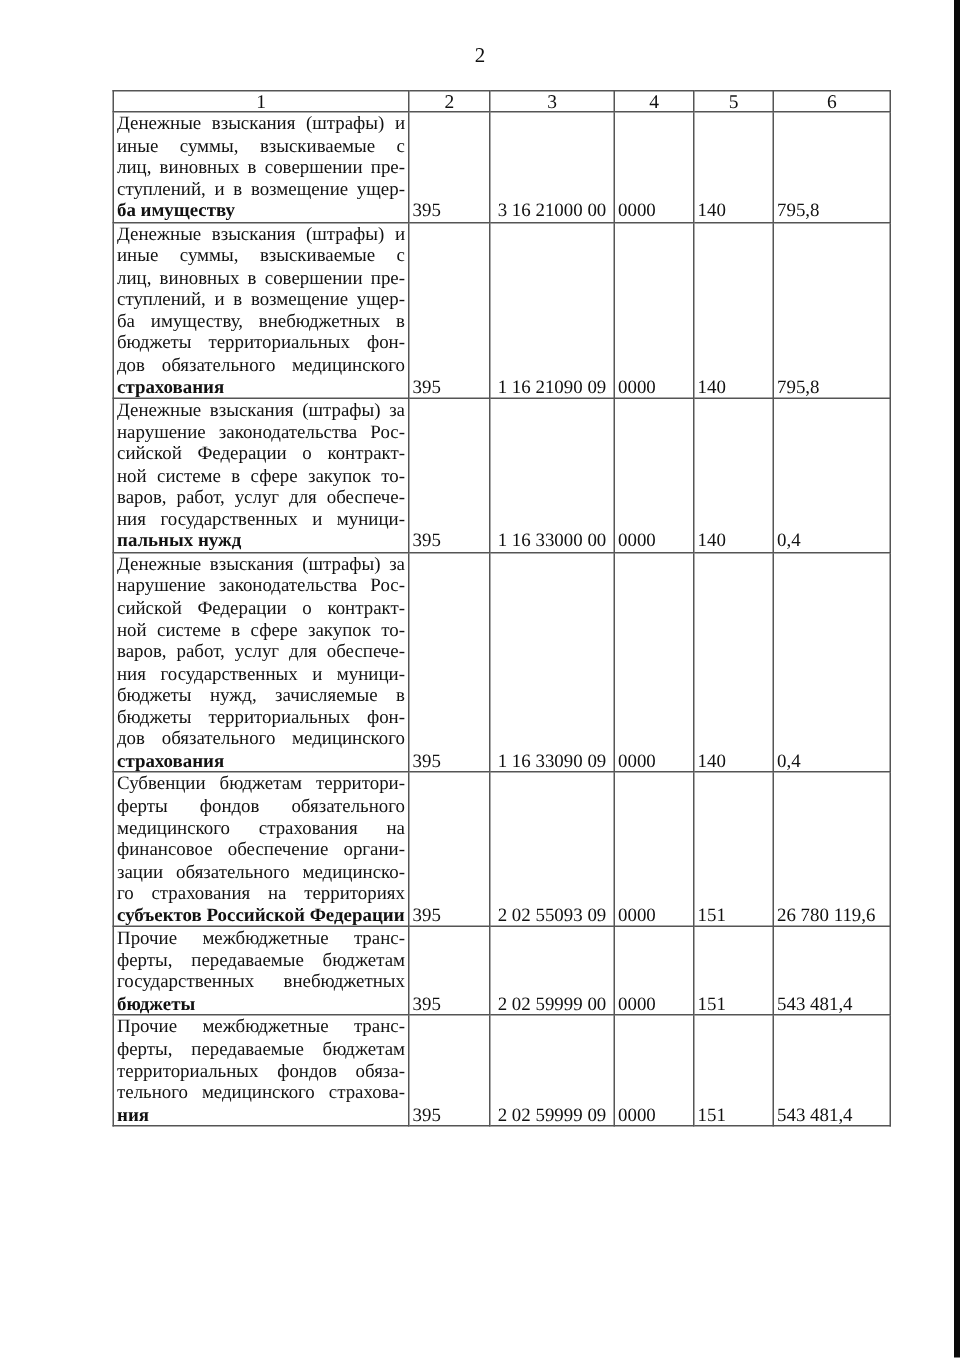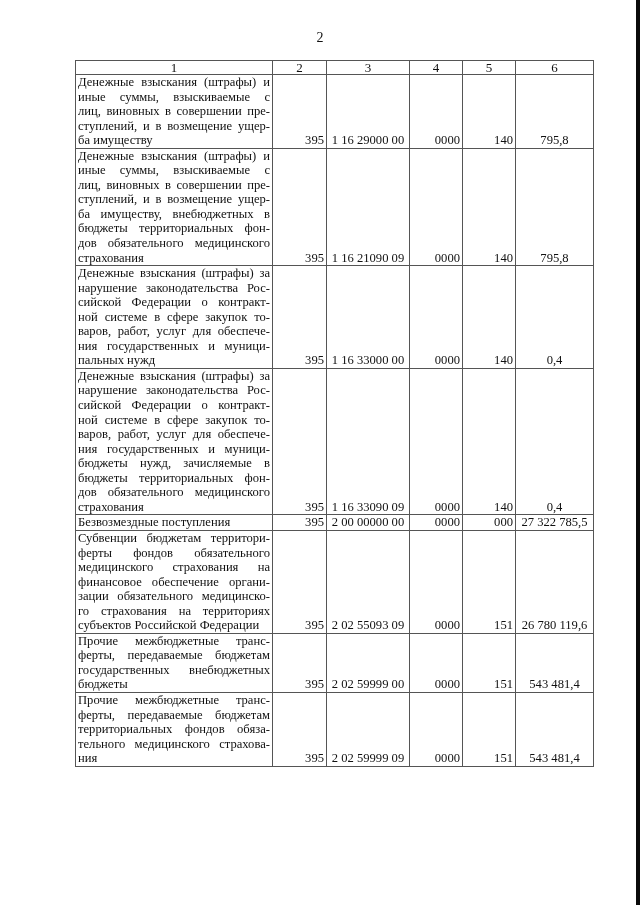--- a/index.html
+++ b/index.html
@@ -27,24 +27,24 @@
     padding:0 2px;
     vertical-align:bottom;
     line-height:14.55px;
     font-weight:normal;
   }
   table.doc th { text-align:center; height:13px; line-height:13px; font-size:13px; }
   col.c1 { width:197px; } col.c2 { width:54px; } col.c3 { width:83px; }
   col.c4 { width:53px; } col.c5 { width:53px; } col.c6 { width:78px; }
   td.desc { text-align:justify; text-align-last:left; padding-left:2px; padding-right:2px; hyphens:manual; }
   td.desc span.l { display:block; text-align:justify; text-align-last:justify; }
-  td.desc span.l.last { text-align-last:left; }
-  td.ctr { text-align:right; }
+  td.desc span.l.last { text-align-last:left;font-weight:bold; }
+  td.ctr { text-align:left; }
   td.code { text-align:center; white-space:nowrap; }
-  td.amt { text-align:center; white-space:nowrap; padding-right:2px; }
+  td.amt { text-align:left; white-space:nowrap; padding-right:2px; }
 </style>
 </head>
 <body>
 
 <div class="page-number">2</div>
 
 <table class="doc">
   <colgroup>
     <col class="c1">
       <col class="c2">
@@ -66,21 +66,21 @@
   <tbody id="table-body">
       <tr>
         <td class="desc">
           <span class="l">Денежные взыскания (штрафы) и</span>
           <span class="l">иные суммы, взыскиваемые с</span>
           <span class="l">лиц, виновных в совершении пре-</span>
           <span class="l">ступлений, и в возмещение ущер-</span>
           <span class="l last">ба имуществу</span>
         </td>
         <td class="ctr">395</td>
-        <td class="code">1 16 29000 00</td>
+        <td class="code">3 16 21000 00</td>
         <td class="ctr">0000</td>
         <td class="ctr">140</td>
         <td class="amt">795,8</td>
       </tr>
       <tr>
         <td class="desc">
           <span class="l">Денежные взыскания (штрафы) и</span>
           <span class="l">иные суммы, взыскиваемые с</span>
           <span class="l">лиц, виновных в совершении пре-</span>
           <span class="l">ступлений, и в возмещение ущер-</span>
@@ -125,30 +125,20 @@
           <span class="l last">страхования</span>
         </td>
         <td class="ctr">395</td>
         <td class="code">1 16 33090 09</td>
         <td class="ctr">0000</td>
         <td class="ctr">140</td>
         <td class="amt">0,4</td>
       </tr>
       <tr>
         <td class="desc">
-          <span class="l last">Безвозмездные поступления</span>
-        </td>
-        <td class="ctr">395</td>
-        <td class="code">2 00 00000 00</td>
-        <td class="ctr">0000</td>
-        <td class="ctr">000</td>
-        <td class="amt">27 322 785,5</td>
-      </tr>
-      <tr>
-        <td class="desc">
           <span class="l">Субвенции бюджетам территори-</span>
           <span class="l">ферты фондов обязательного</span>
           <span class="l">медицинского страхования на</span>
           <span class="l">финансовое обеспечение органи-</span>
           <span class="l">зации обязательного медицинско-</span>
           <span class="l">го страхования на территориях</span>
           <span class="l last">субъектов Российской Федерации</span>
         </td>
         <td class="ctr">395</td>
         <td class="code">2 02 55093 09</td>

